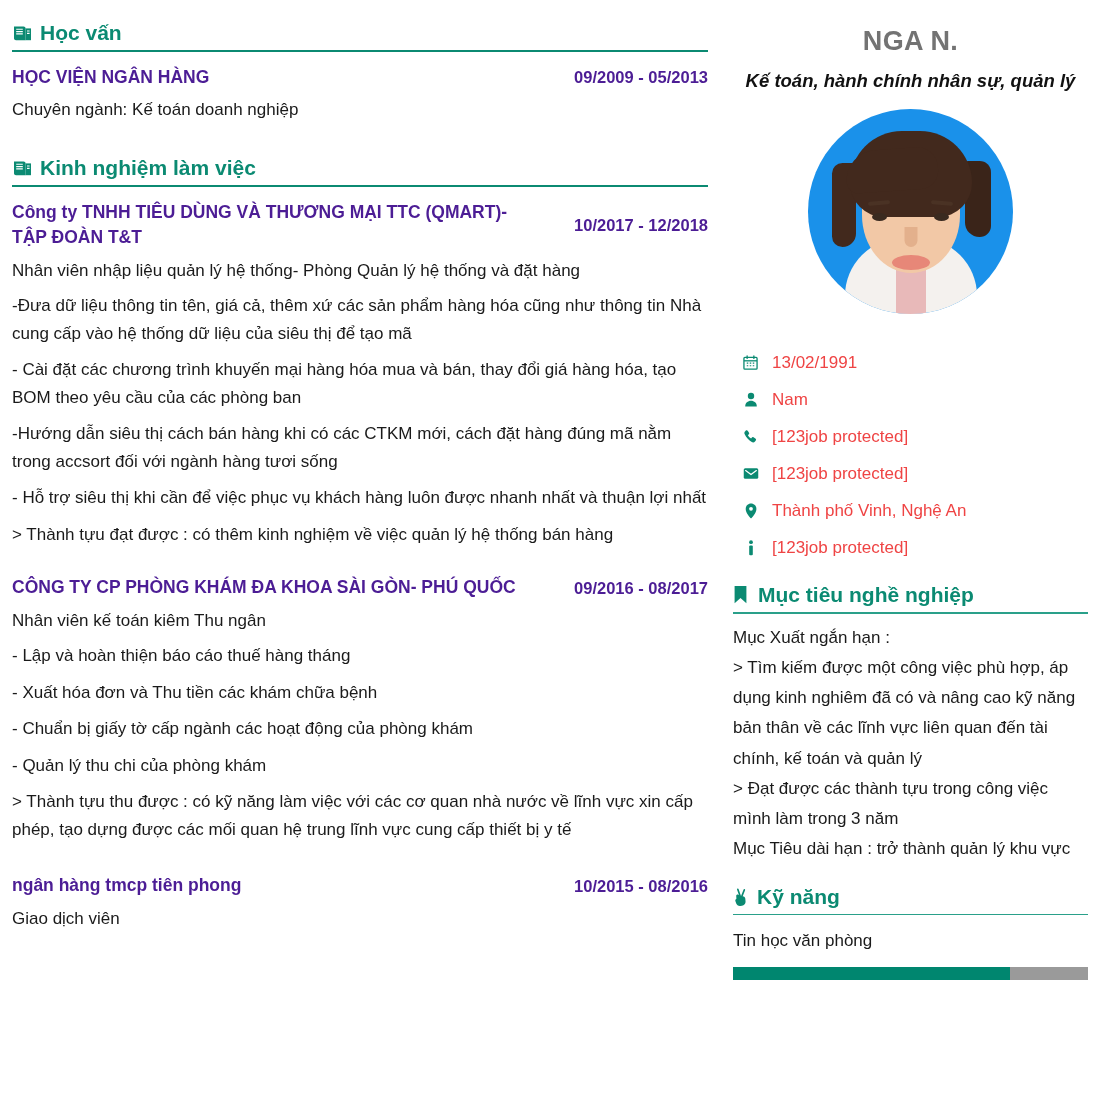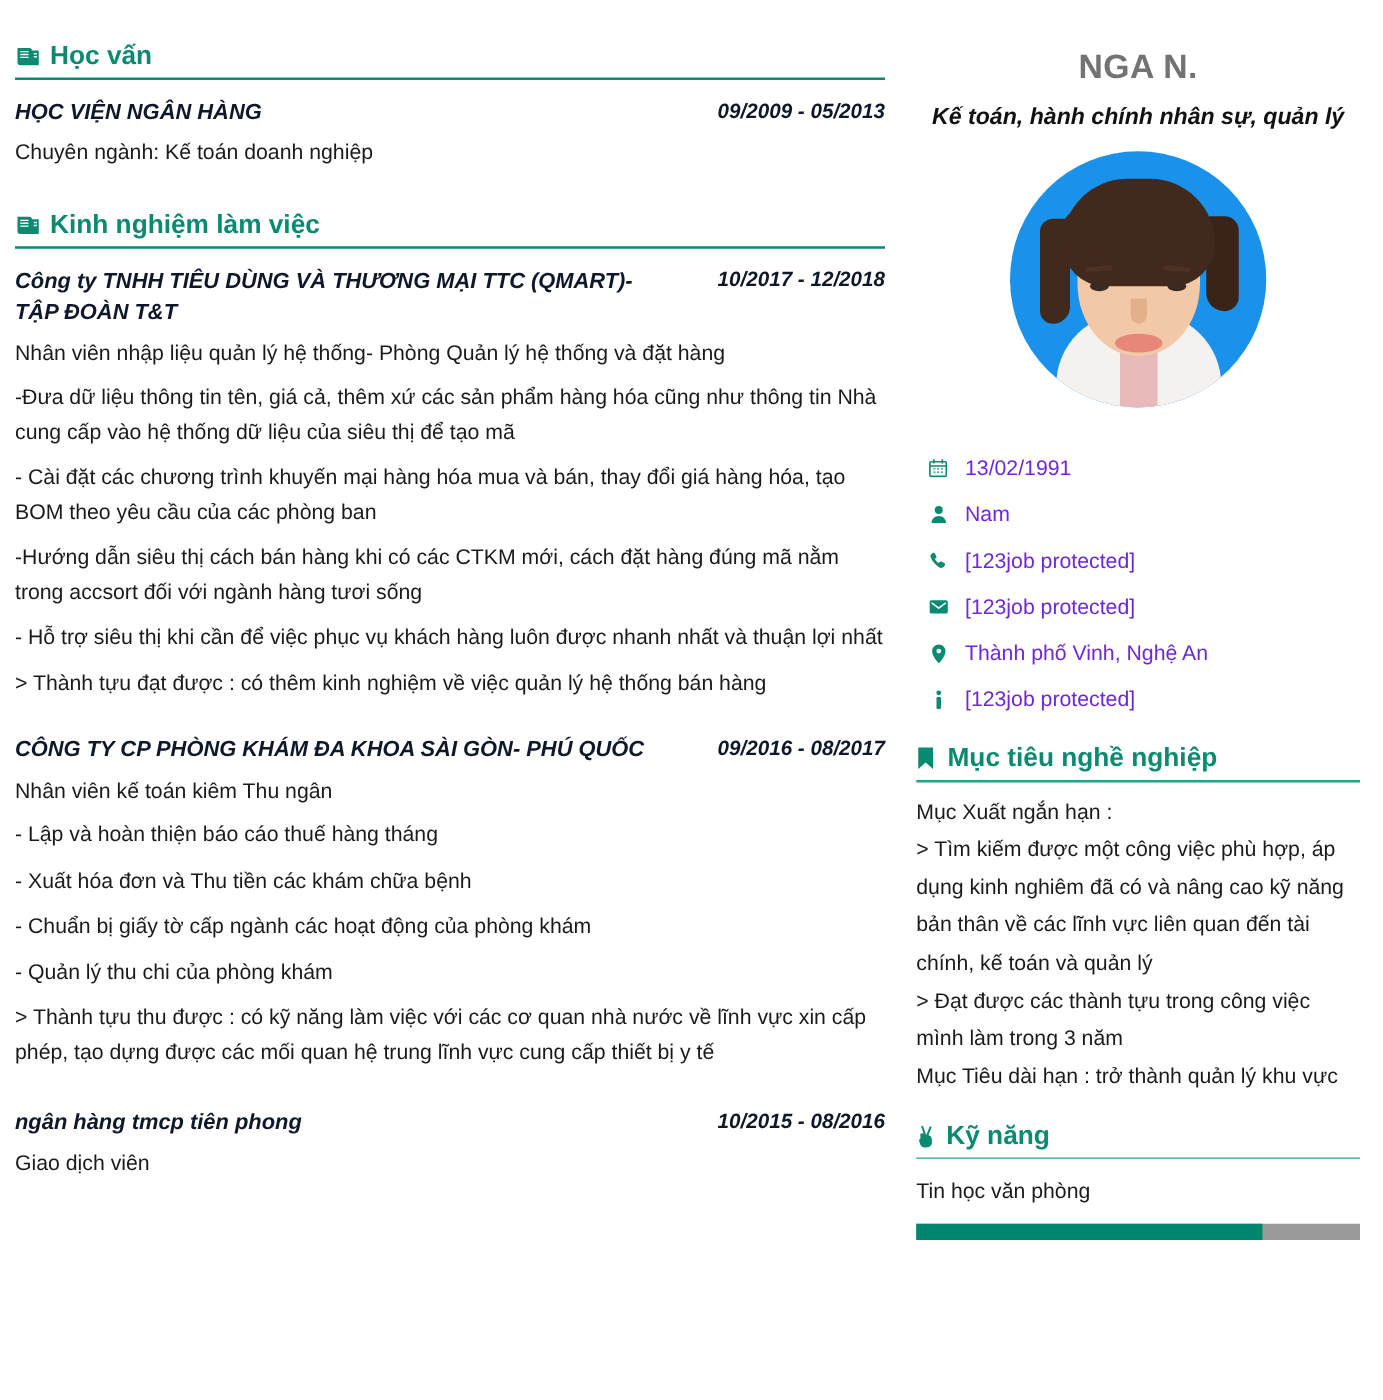--- a/index.html
+++ b/index.html
@@ -4,40 +4,40 @@
 <title>CV</title>
 <style>
   html,body{margin:0;padding:0;}
   body{
     width:1106px;height:1120px;
     background:#ffffff;
     font-family:"Liberation Sans","DejaVu Sans",sans-serif;
     color:#1a1a1a;
     overflow:hidden;
   }
-  .page{display:flex;width:1106px;height:823px;margin-top:12px;}
+  .page{display:flex;width:1106px;height:823px;}
 
   
   .left{width:720px;box-sizing:border-box;padding:0 12px;}
   .right{width:386px;box-sizing:border-box;padding:0 18px 0 13px;}
 
   .sec-head{
     display:flex;align-items:flex-end;gap:7px;
     color:#0b8a72;font-weight:bold;font-size:21px;
     padding-top:22px;padding-bottom:4px;line-height:1;
   }
   .sec-head .ico{display:inline-flex;align-items:center;justify-content:center;}
   .sec-head .ico svg{display:block;}
   .rule{height:2px;background:#0b8a72;margin-top:3px;}
   .rule.thin{height:1.5px;background:#2aa08a;}
 
   .entry{padding-top:13px;}
   .entry-head{
-    display:flex;justify-content:space-between;align-items:flex-start;
-    font-weight:bold;font-size:17.5px;line-height:1.45;color:#0f172a;font-style:italic;
+    display:flex;justify-content:space-between;align-items:center;
+    font-weight:bold;font-size:17.5px;line-height:1.45;color:#4c1d95;
   }
   .entry-title{max-width:505px;}
   .entry-date{white-space:nowrap;font-size:16.5px;padding-top:1px;}
   .entry-role{font-size:17px;line-height:1.5;padding-top:7px;}
   .bullets{font-size:17px;line-height:1.62;}
   .bullets p{margin:9px 0 0 0;}
 
   
   .name{
     text-align:center;color:#737373;font-weight:bold;
@@ -75,21 +75,21 @@
   .ph-brow.l{left:60px;transform:rotate(-5deg);} .ph-brow.r{right:60px;transform:rotate(5deg);}
   .ph-nose{position:absolute;left:50%;top:118px;transform:translateX(-50%);
     width:13px;height:20px;background:#e3b08c;border-radius:0 0 8px 8px;}
   .ph-mouth{position:absolute;left:50%;top:146px;transform:translateX(-50%);
     width:38px;height:15px;background:#e78778;border-radius:50%;}
 
   .contacts{padding-top:30px;}
   .c-row{display:flex;align-items:center;gap:13px;font-size:17px;line-height:1;padding:10px 0 10px 9px;}
   .c-ico{width:17px;display:flex;justify-content:center;color:#0b8a72;flex:0 0 17px;}
   .c-ico svg{display:block;}
-  .c-txt{color:#6d28d9;}
+  .c-txt{color:#ef4444;}
 
   .obj-body{font-size:17px;line-height:1.78;padding-top:9px;}
   .obj-body p{margin:0;}
 
   .skill{padding-top:13px;}
   .skill-name{font-size:17px;line-height:1.5;}
   .bar{height:13px;background:#9a9a9a;margin-top:13px;width:100%;}
   .bar-fill{height:100%;background:#00866f;}
 </style>
 </head>

